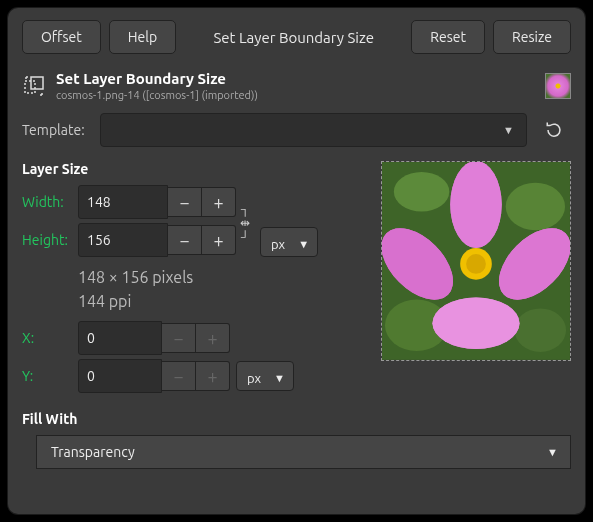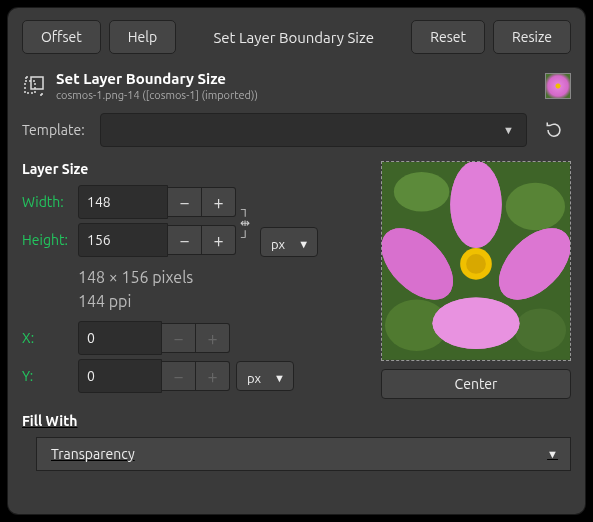--- a/index.html
+++ b/index.html
@@ -30,21 +30,21 @@
 .step-btn.plus { border-radius: 0 3px 3px 0; border-left: none; }
 .step-btn.disabled { color: #666; cursor: default; }
 .link-col { display: flex; flex-direction: column; align-items: center; justify-content: center; padding: 0 4px; color: #ccc; font-size: 12px; line-height: 1; gap: 2px; }
 .unit-combo { background: #454545; border: 1px solid #222; border-radius: 4px; height: 30px; width: 58px; display: flex; align-items: center; justify-content: space-between; padding: 4px 8px 0 10px; color: #eee; font-size: 13px; cursor: pointer; margin-left: 6px; }
 .dim-note { color: #bbb; font-size: 16px; margin-left: 56px; line-height: 1.5; margin-top: 4px; }
 .preview-col { margin-left: auto; }
 .preview { width: 190px; height: 200px; border: 1px dashed #999; background: #3a3a3a; position: relative; overflow: hidden; }
 .preview-img { position: absolute; inset: 0; }
 .center-btn { width: 190px; margin-top: 8px; background: #454545; border: 1px solid #222; border-radius: 4px; color: #eee; font-size: 14px; height: 30px; cursor: pointer; }
 .offset-sec { margin-top: 8px; }
-.fill-sec { margin-top: 14px; text-decoration: underline; }
+.fill-sec { margin-top: 14px; }
 .fill-combo { background: #454545; border: 1px solid #222; border-radius: 0; height: 34px; display: flex; align-items: center; justify-content: space-between; padding: 0 12px 0 14px; color: #eee; font-size: 14px; cursor: pointer; margin-left: 14px; }
 .chev { font-size: 11px; }
 .layout-cols { display: flex; gap: 28px; align-items: flex-start; }
 .left-col { flex: 0 0 auto; }
 </style>
 </head>
 <body>
 
 <div class="window">
   <div class="button-row">
@@ -158,21 +158,20 @@
               <ellipse cx="42" cy="42" rx="26" ry="44" fill="#d468c8" transform="rotate(135)"></ellipse>
               <ellipse cx="0" cy="60" rx="26" ry="44" fill="#e07ed8" transform="rotate(180)"></ellipse>
               <ellipse cx="-42" cy="42" rx="26" ry="44" fill="#dc76d2" transform="rotate(225)"></ellipse>
               <ellipse cx="-60" cy="0" rx="26" ry="44" fill="#e892e0" transform="rotate(270)"></ellipse>
               <ellipse cx="-42" cy="-42" rx="26" ry="44" fill="#d870ce" transform="rotate(315)"></ellipse>
               <circle r="16" fill="#f0c000"></circle>
               <circle r="10" fill="#d8a800"></circle>
             </g>
           </svg>
         </div>
-        <button class="center-btn">Center</button>
       </div>
     </div>
 
     <div class="fill-sec">
       <div class="section-label">Fill With</div>
       <div class="fill-combo">
         <span>Transparency</span>
         <span class="chev">▼</span>
       </div>
     </div>

